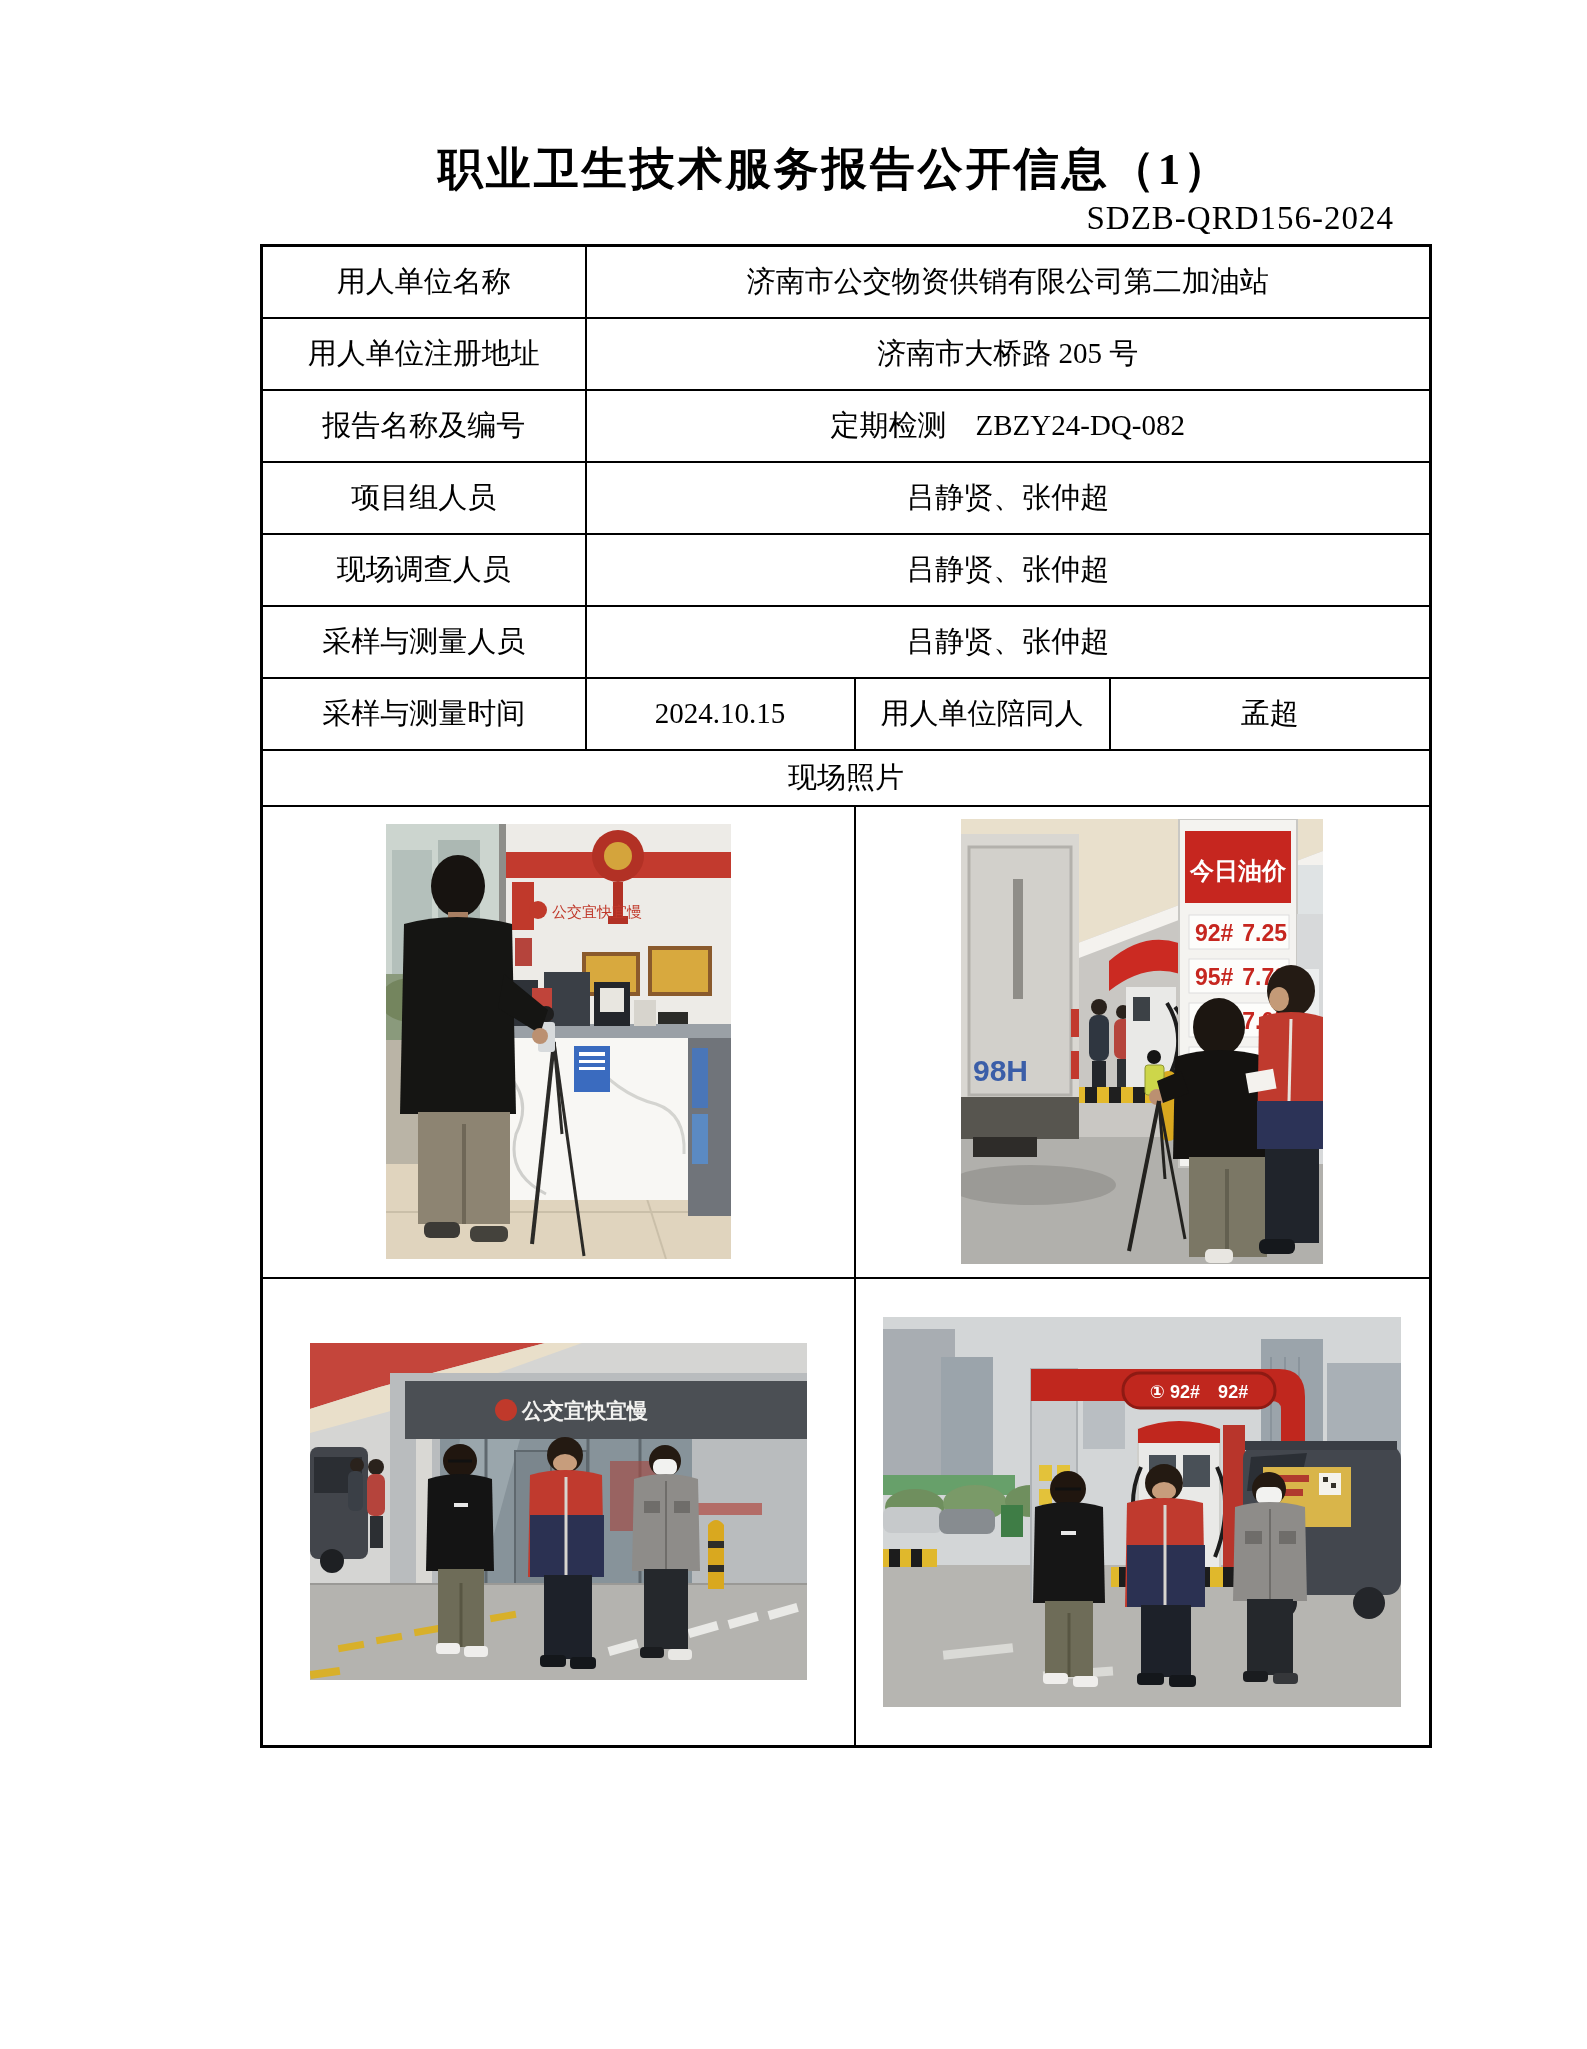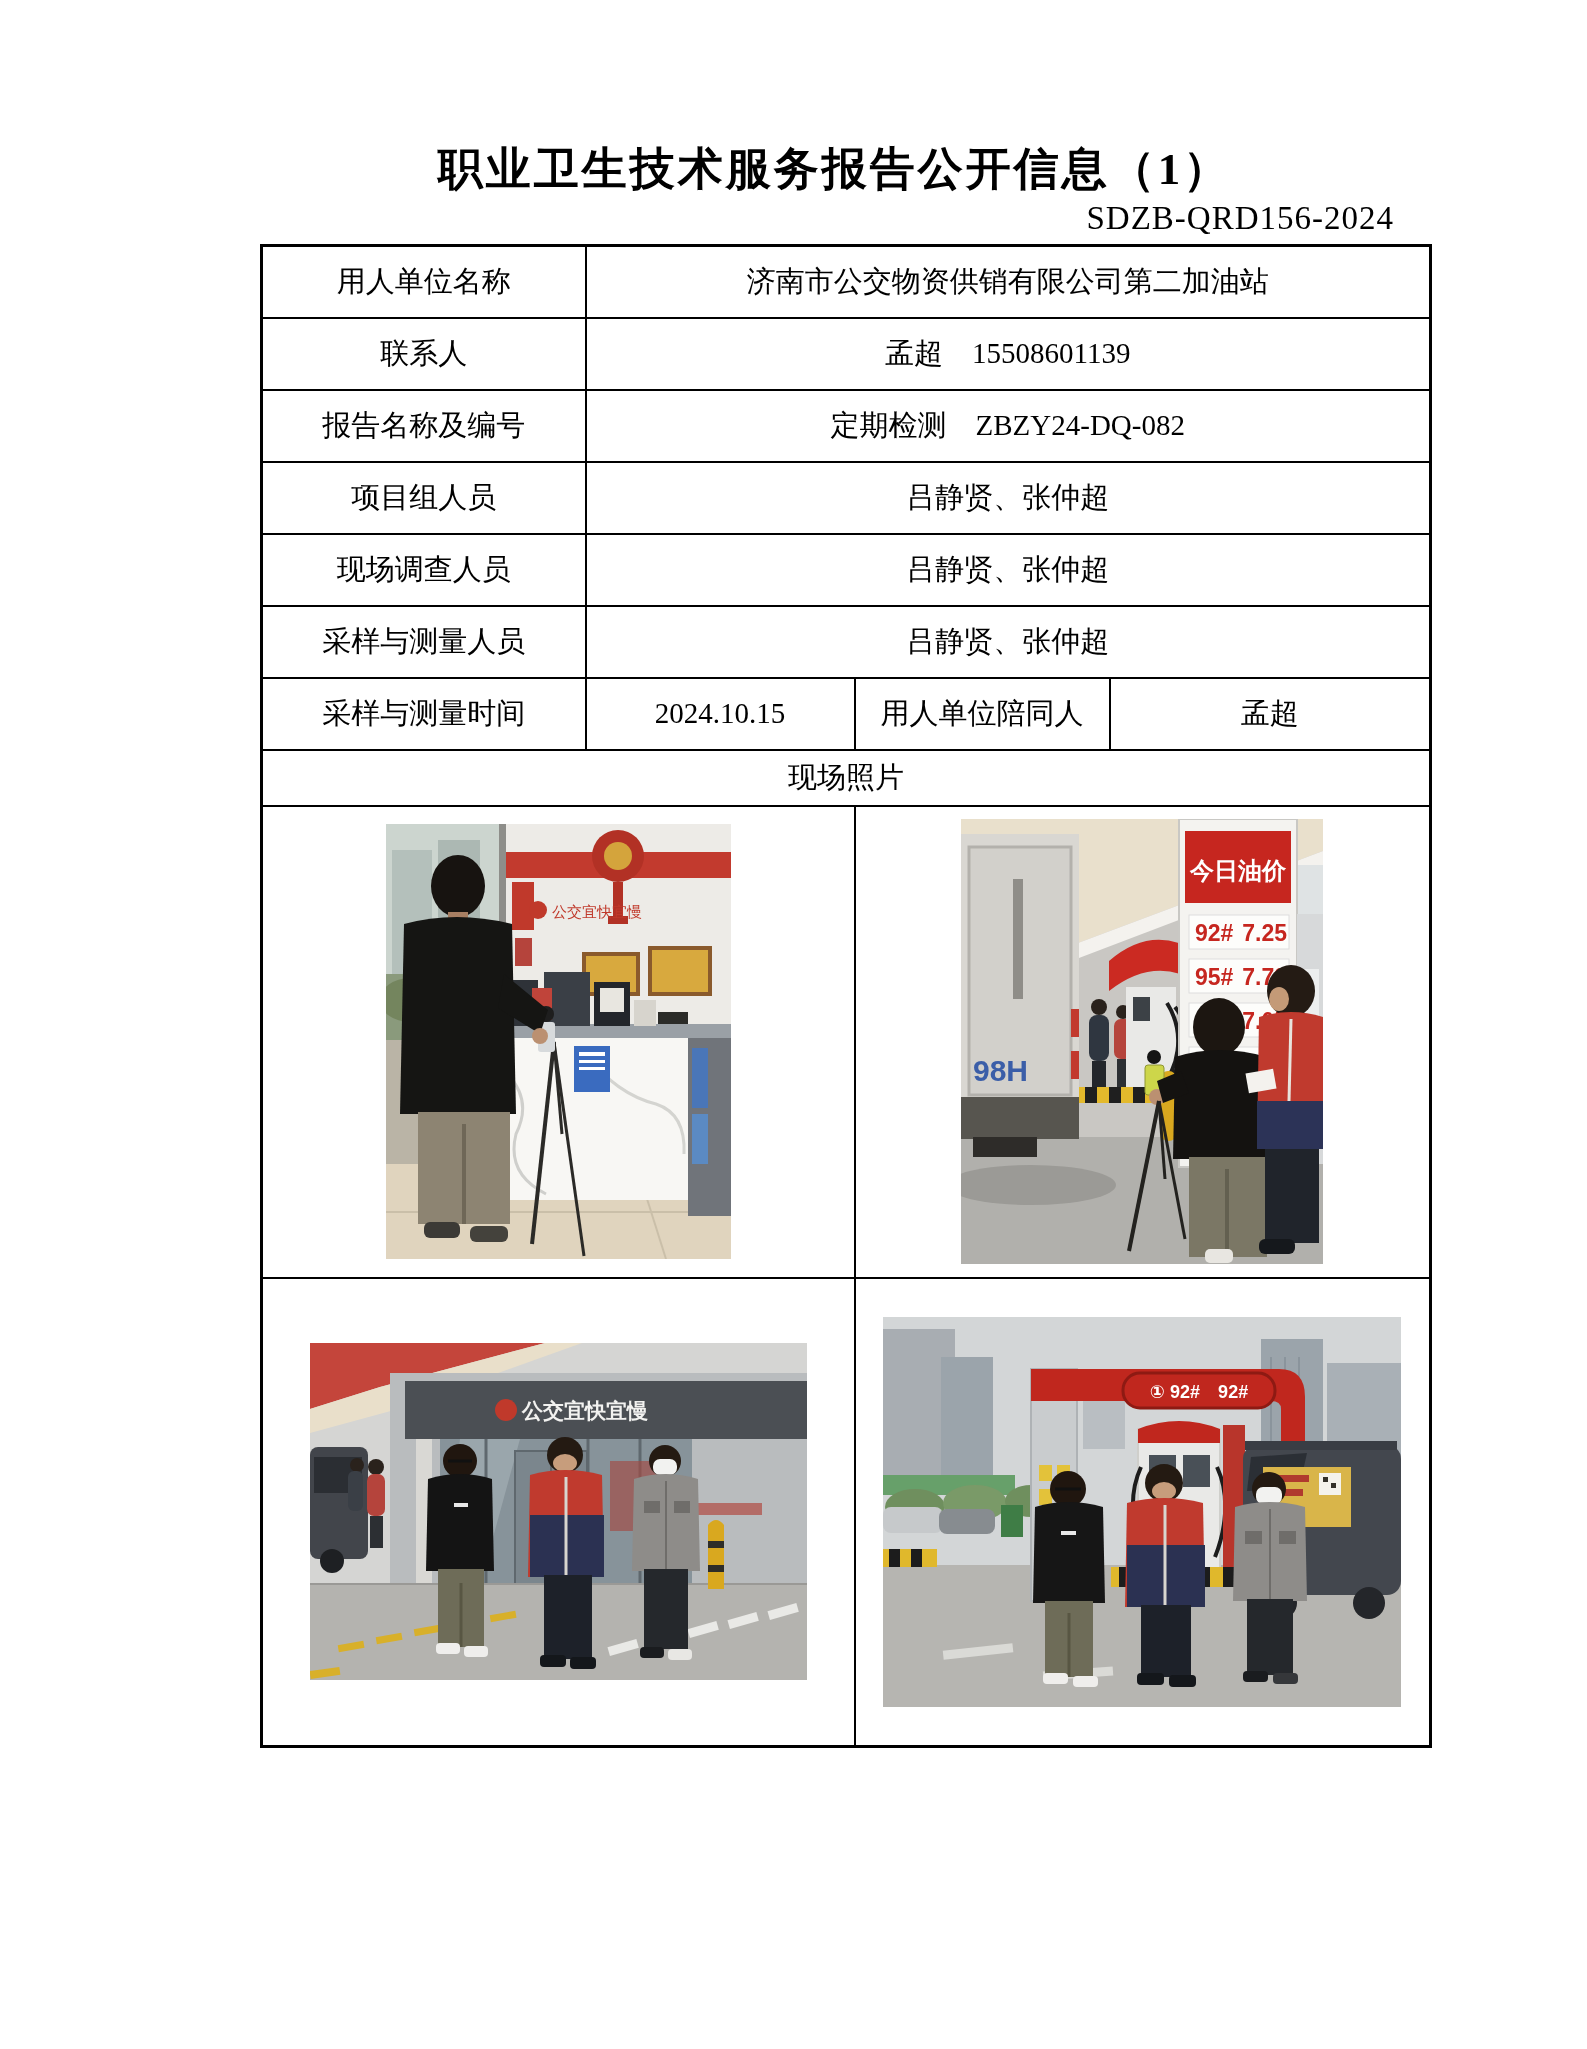--- a/index.html
+++ b/index.html
@@ -36,22 +36,22 @@
         <col style="width:269px">
         <col style="width:255px">
         <col style="width:321px">
     </colgroup>
     <tbody>
       <tr class="trow">
         <td>用人单位名称</td>
         <td colspan="3">济南市公交物资供销有限公司第二加油站</td>
       </tr>
       <tr class="trow">
-        <td>联系人</td>
-        <td colspan="3">孟超　15508601139</td>
+        <td>用人单位注册地址</td>
+        <td colspan="3">济南市大桥路 205 号</td>
       </tr>
       <tr class="trow">
         <td>报告名称及编号</td>
         <td colspan="3">定期检测　ZBZY24-DQ-082</td>
       </tr>
       <tr class="trow">
         <td>项目组人员</td>
         <td colspan="3">吕静贤、张仲超</td>
       </tr>
       <tr class="trow">

